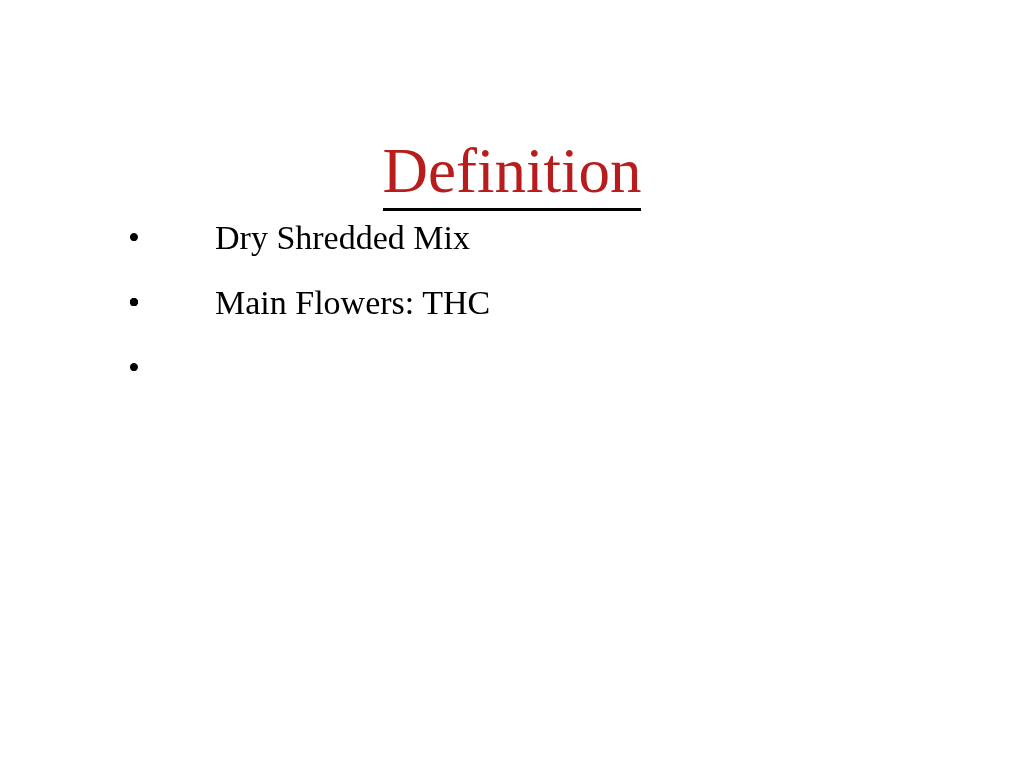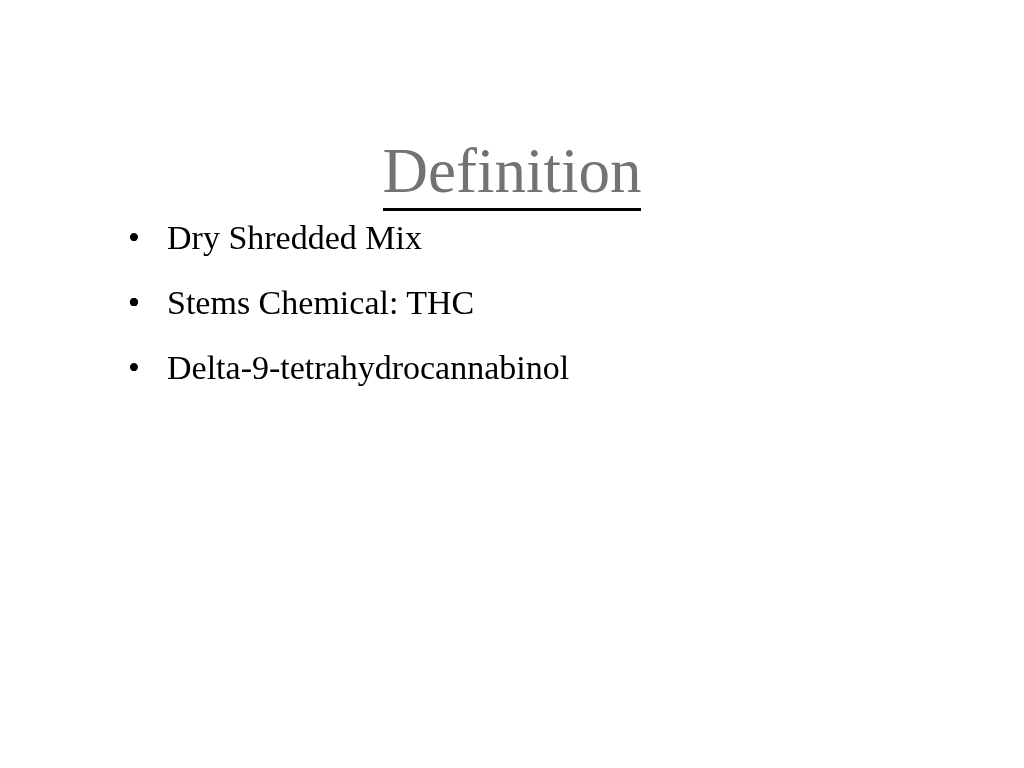--- a/index.html
+++ b/index.html
@@ -30,21 +30,21 @@
     left: 0;
     width: 1024px;
     text-align: center;
   }
   .slide-title {
     display: inline-block;
     font-size: 63px;
     line-height: 1.05;
     font-weight: normal;
     letter-spacing: 0px;
-    color: #737373;
+    color: #b91c1c;
     padding-bottom: 4px;
     border-bottom: 3px solid #000000;
     white-space: nowrap;
   }
 
   
   .slide-body {
     position: absolute;
     top: 205px;
     left: 126px;
@@ -68,20 +68,21 @@
     left: 2px;
     top: 0;
     width: 20px;
     font-size: 34px;
     line-height: 65px;
     text-align: left;
     color: #000000;
   }
   .bullet-text {
     display: inline;
+    margin-left: 48px;
   }
 </style>
 </head>
 <body>
 
 <div class="slide">
 
   <div class="slide-title-wrap">
     <h1 class="slide-title">Definition</h1>
   </div>
@@ -97,24 +98,23 @@
       <li class="bullet-item">
         <span class="bullet-marker">•</span>
       </li>
 
       <li class="bullet-item">
         <span class="bullet-marker">•</span>
       </li>
 
       <li class="bullet-item">
         <span class="bullet-marker">•</span>
-        <span class="bullet-text">Stems Chemical: THC</span>
+        <span class="bullet-text">Main Flowers: THC</span>
       </li>
 
       <li class="bullet-item">
         <span class="bullet-marker">•</span>
-        <span class="bullet-text">Delta-9-tetrahydrocannabinol</span>
       </li>
 
     </ul>
   </div>
 
 </div>
 
 </body></html>

